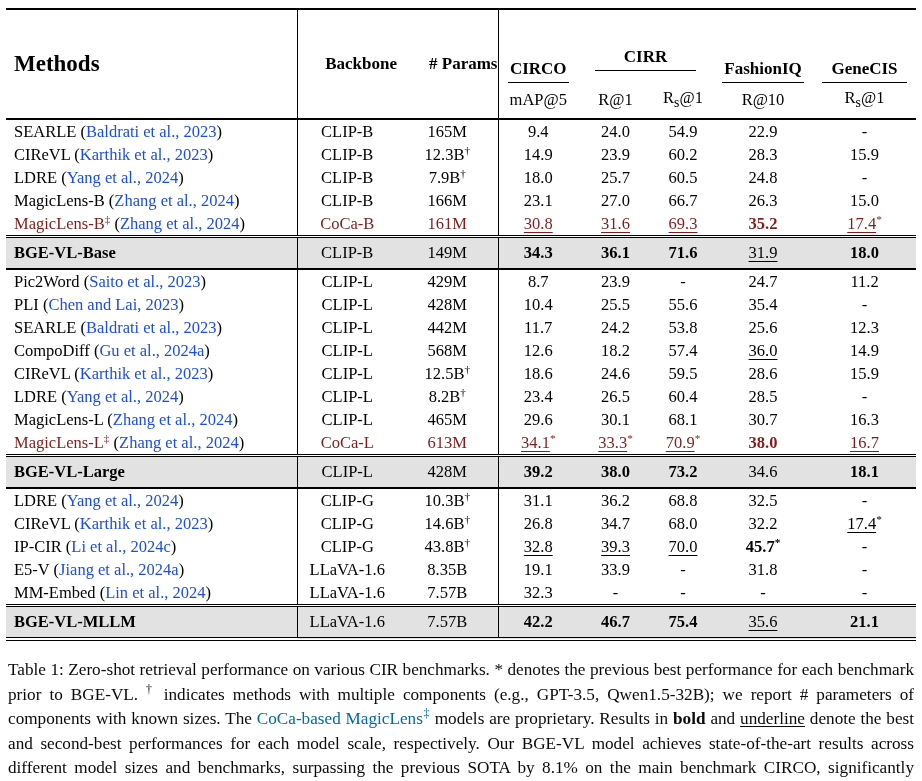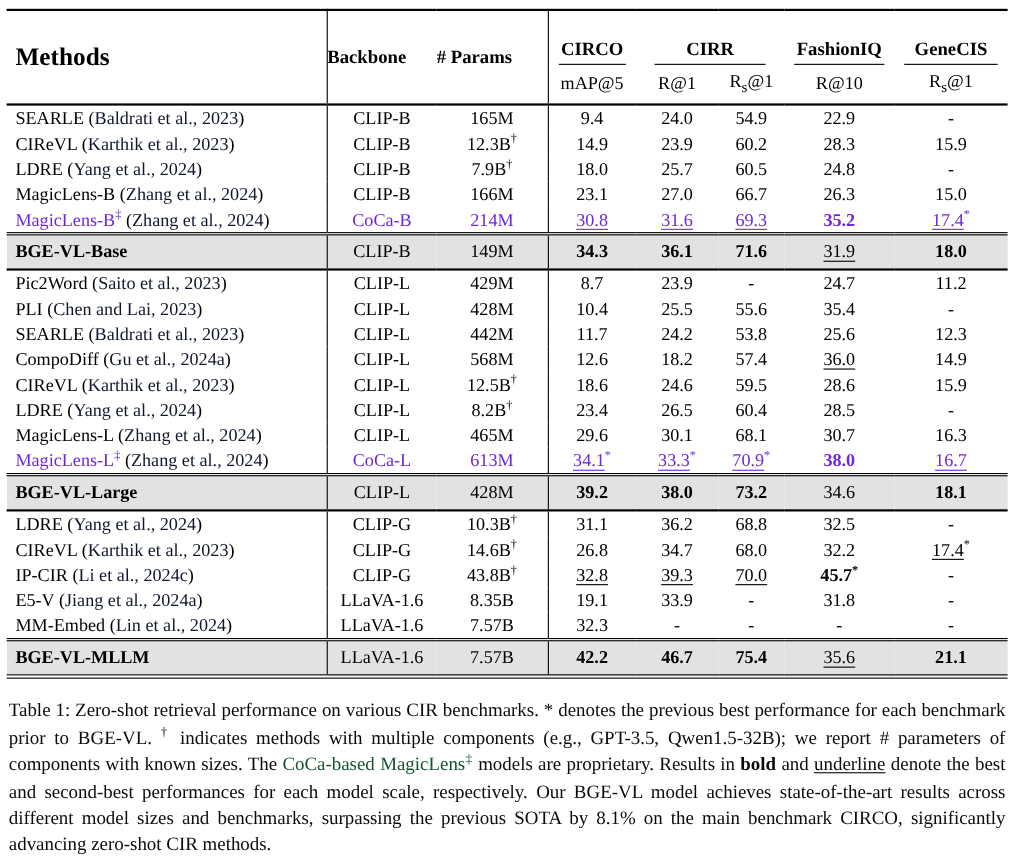--- a/index.html
+++ b/index.html
@@ -6,45 +6,45 @@
   body{width:922px;height:781px;font-family:"Liberation Serif","DejaVu Serif",serif;color:#000;overflow:hidden;}
   .page{padding:8px 6px 0 6px;}
 
   table{width:910px;table-layout:fixed;border-collapse:collapse;border-top:2px solid #000;font-size:16.5px;}
   th,td{padding:0;}
 
   
   thead th{font-weight:400;}
   th.rowspan-h{vertical-align:middle;border-bottom:2px solid #000;}
   th.methods-h{text-align:left;padding-left:8px;border-right:1px solid #000;font-weight:700;font-size:23px;}
-  th.backbone-h,th.params-h{text-align:left;font-weight:700;font-size:17px;}
+  th.backbone-h,th.params-h{text-align:right;font-weight:700;font-size:17px;}
   th.params-h{border-right:1px solid #000;}
   .group-row th.grp{vertical-align:bottom;padding-top:25px;}
   .grp-label{display:block;margin:0 9px;padding-bottom:3px;border-bottom:1.3px solid #000;font-weight:700;font-size:17px;text-align:center;}
-  .grp-wide .grp-label{margin:0 17px;}
+  .grp-wide .grp-label{margin:12px 17px;}
   .sub-row th{padding:5px 0 7px 0;border-bottom:2px solid #000;text-align:center;}
 
   
   tbody td{height:23px;vertical-align:middle;}
   td.method{text-align:left;padding:0 4px 0 8px;border-right:1px solid #000;white-space:nowrap;overflow:hidden;}
   td.c{text-align:center;}
   td.pr-col{border-right:1px solid #000;}
   tr.highlight td{border-top:3px double #000;border-bottom:2px solid #000;background:#e2e2e2;height:30px;}
   tr.highlight .mname{font-weight:700;text-align:center;}
   tr.last td{border-bottom:4px double #000;}
 
-  .cite{color:#0f172a;cursor:pointer;}
+  .cite{color:#1d4ed8;cursor:pointer;}
   sup{font-size:68%;line-height:0;}
   .u{text-decoration:underline;text-underline-offset:2.5px;}
   .bold{font-weight:700;}
-  .grayrow .mname,.grayrow td.c,.grayrow td.c span{color:#6d28d9;}
+  .grayrow .mname,.grayrow td.c,.grayrow td.c span{color:#7f1d1d;}
 
   
   .caption{width:906px;margin:17px 0 0 2px;font-size:17.2px;line-height:1.42;text-align:justify;color:#0a0a0a;}
-  .cap-gray{color:#14532d;}
+  .cap-gray{color:#0369a1;}
   .cap-bold{font-weight:700;}
   .cap-underline{text-decoration:underline;text-underline-offset:2px;}
 </style>
 </head>
 <body>
 
 <div class="page">
   <table>
     <colgroup>
       <col style="width:291px">
@@ -119,21 +119,21 @@
           <td class="c pr-col"><span>166M</span></td>
           <td class="c num"><span>23.1</span></td>
           <td class="c num"><span>27.0</span></td>
           <td class="c num"><span>66.7</span></td>
           <td class="c num"><span>26.3</span></td>
           <td class="c num"><span>15.0</span></td>
         </tr>
         <tr class="grayrow ">
           <td class="method"><span class="mname">MagicLens-B<sup>‡</sup></span> (<span class="cite">Zhang et al., 2024</span>)</td>
           <td class="c">CoCa-B</td>
-          <td class="c pr-col"><span>214M</span></td>
+          <td class="c pr-col"><span>161M</span></td>
           <td class="c num"><span class="u ">30.8</span></td>
           <td class="c num"><span class="u ">31.6</span></td>
           <td class="c num"><span class="u ">69.3</span></td>
           <td class="c num"><span class="bold">35.2</span></td>
           <td class="c num"><span class="u ">17.4</span><sup>*</sup></td>
         </tr>
         <tr class="highlight ">
           <td class="method"><span class="mname">BGE-VL-Base</span></td>
           <td class="c">CLIP-B</td>
           <td class="c pr-col"><span>149M</span></td>

